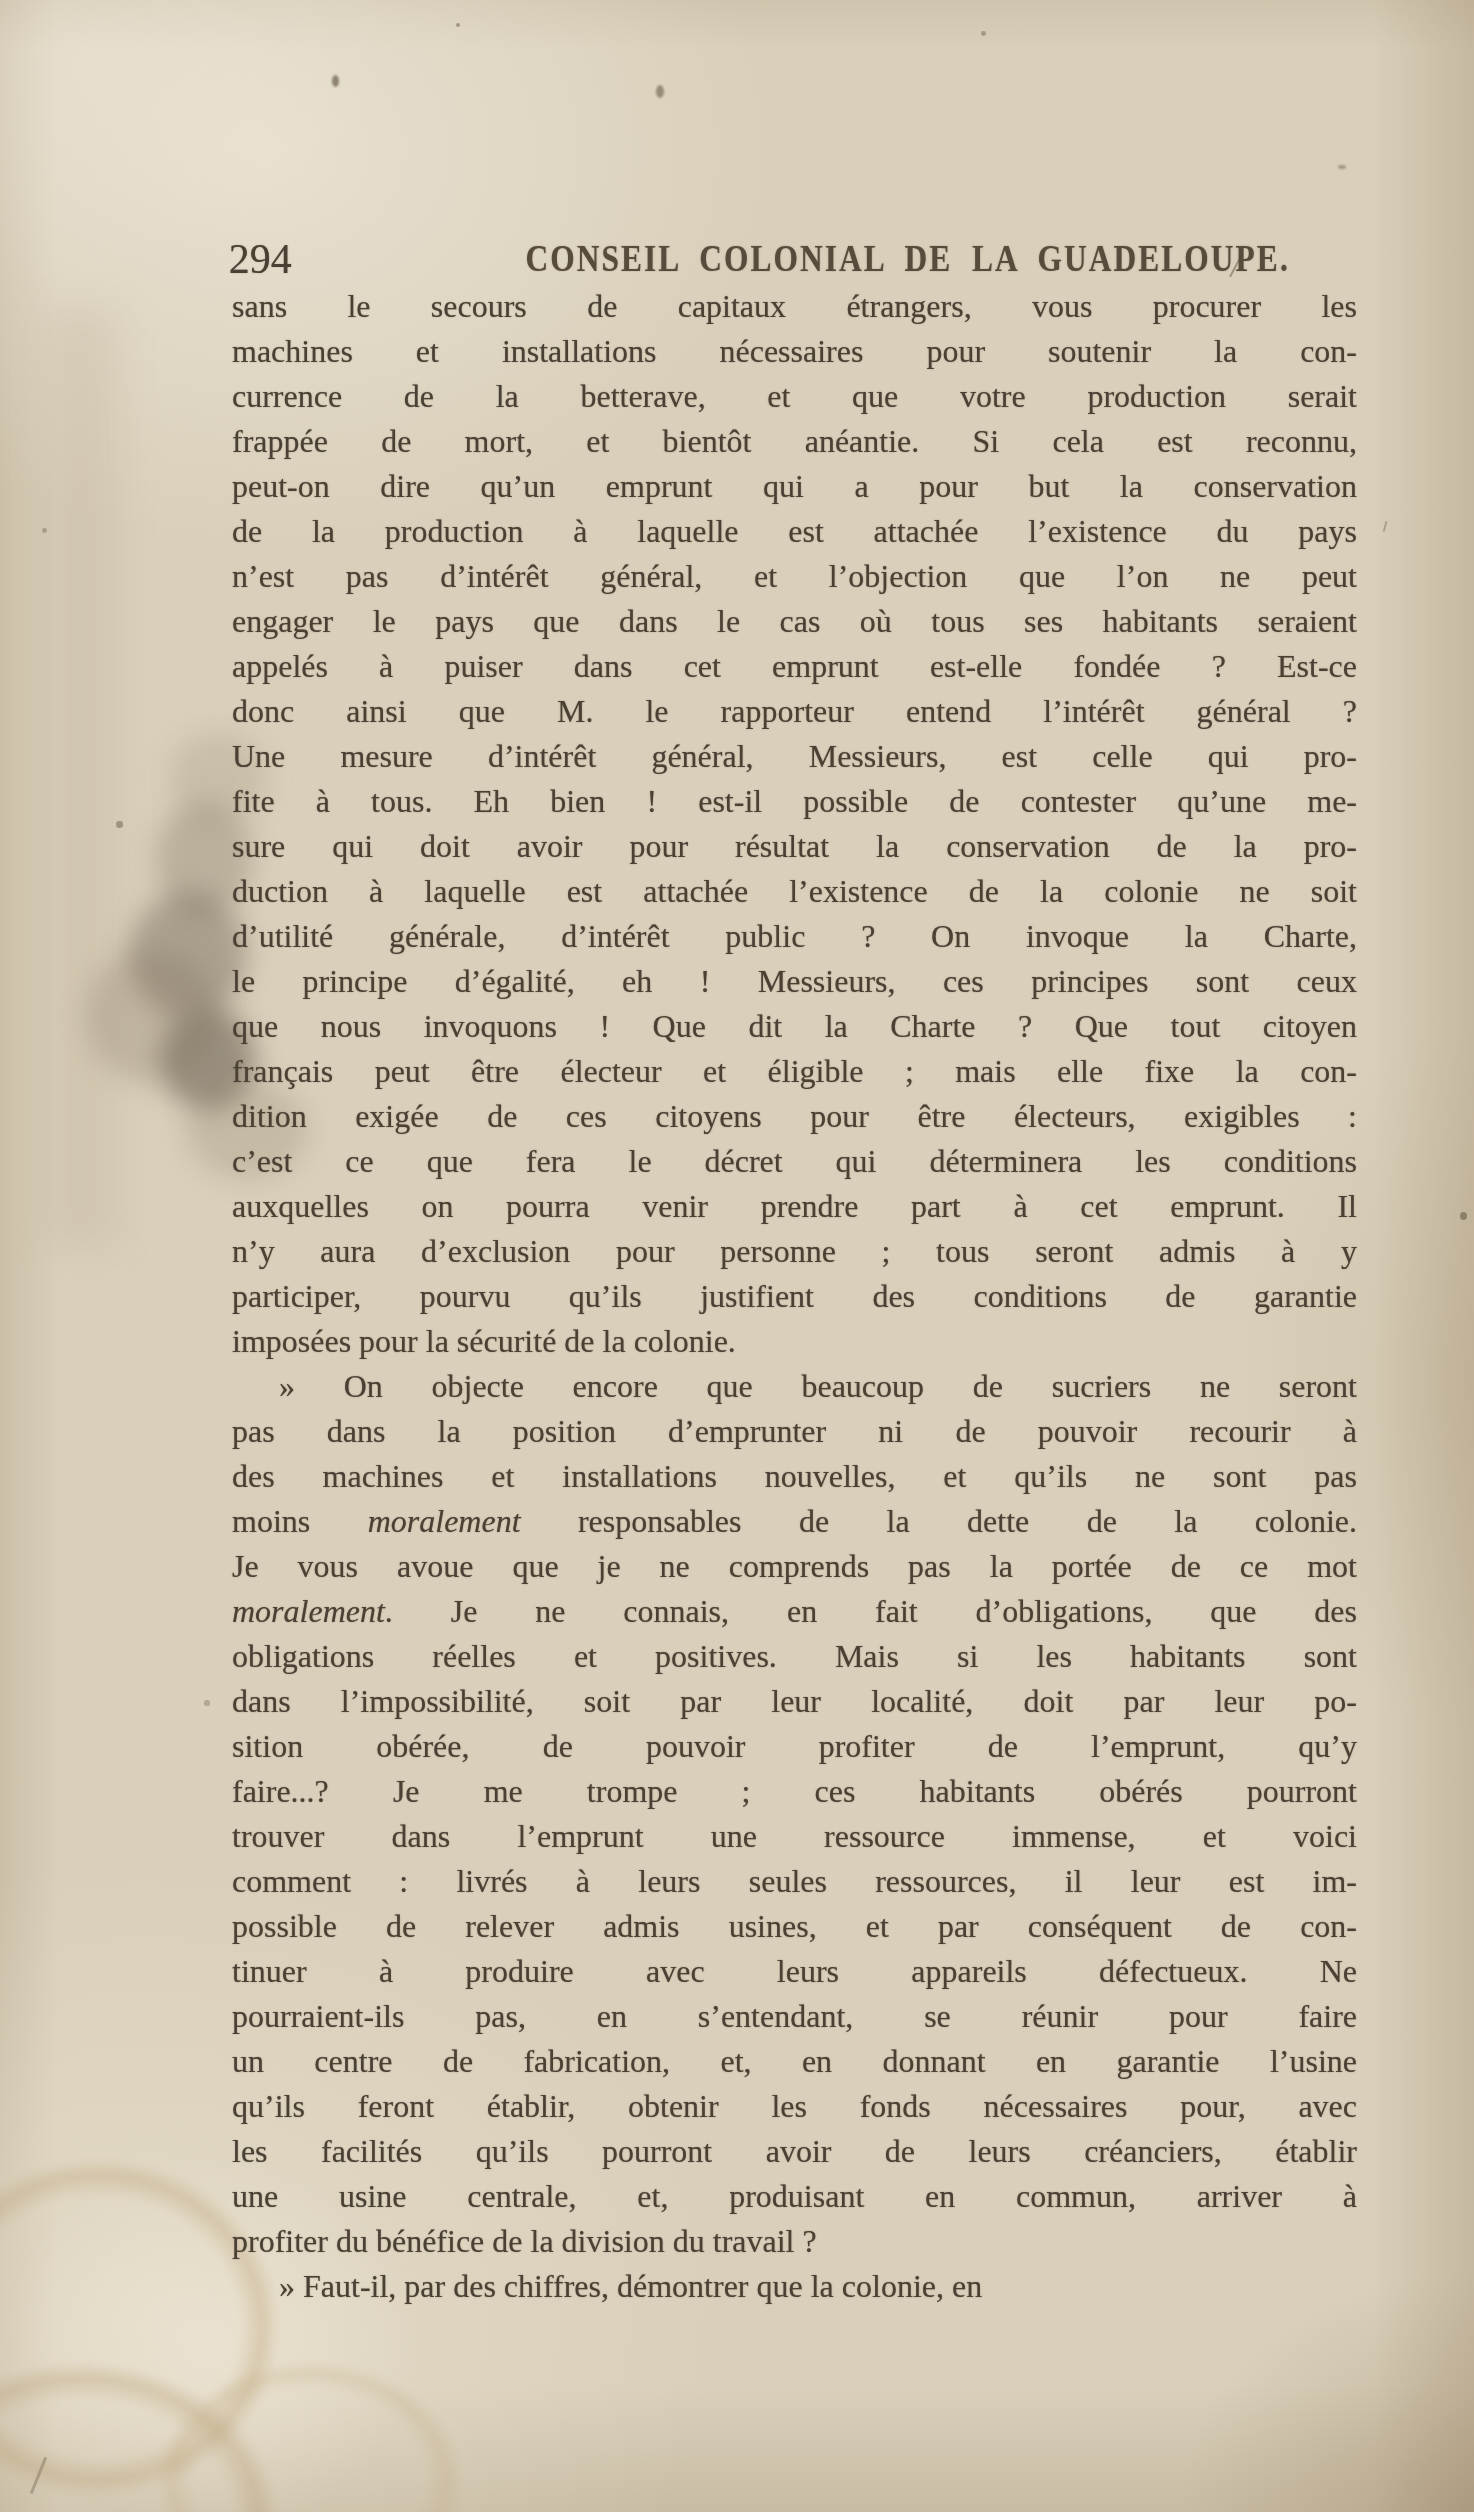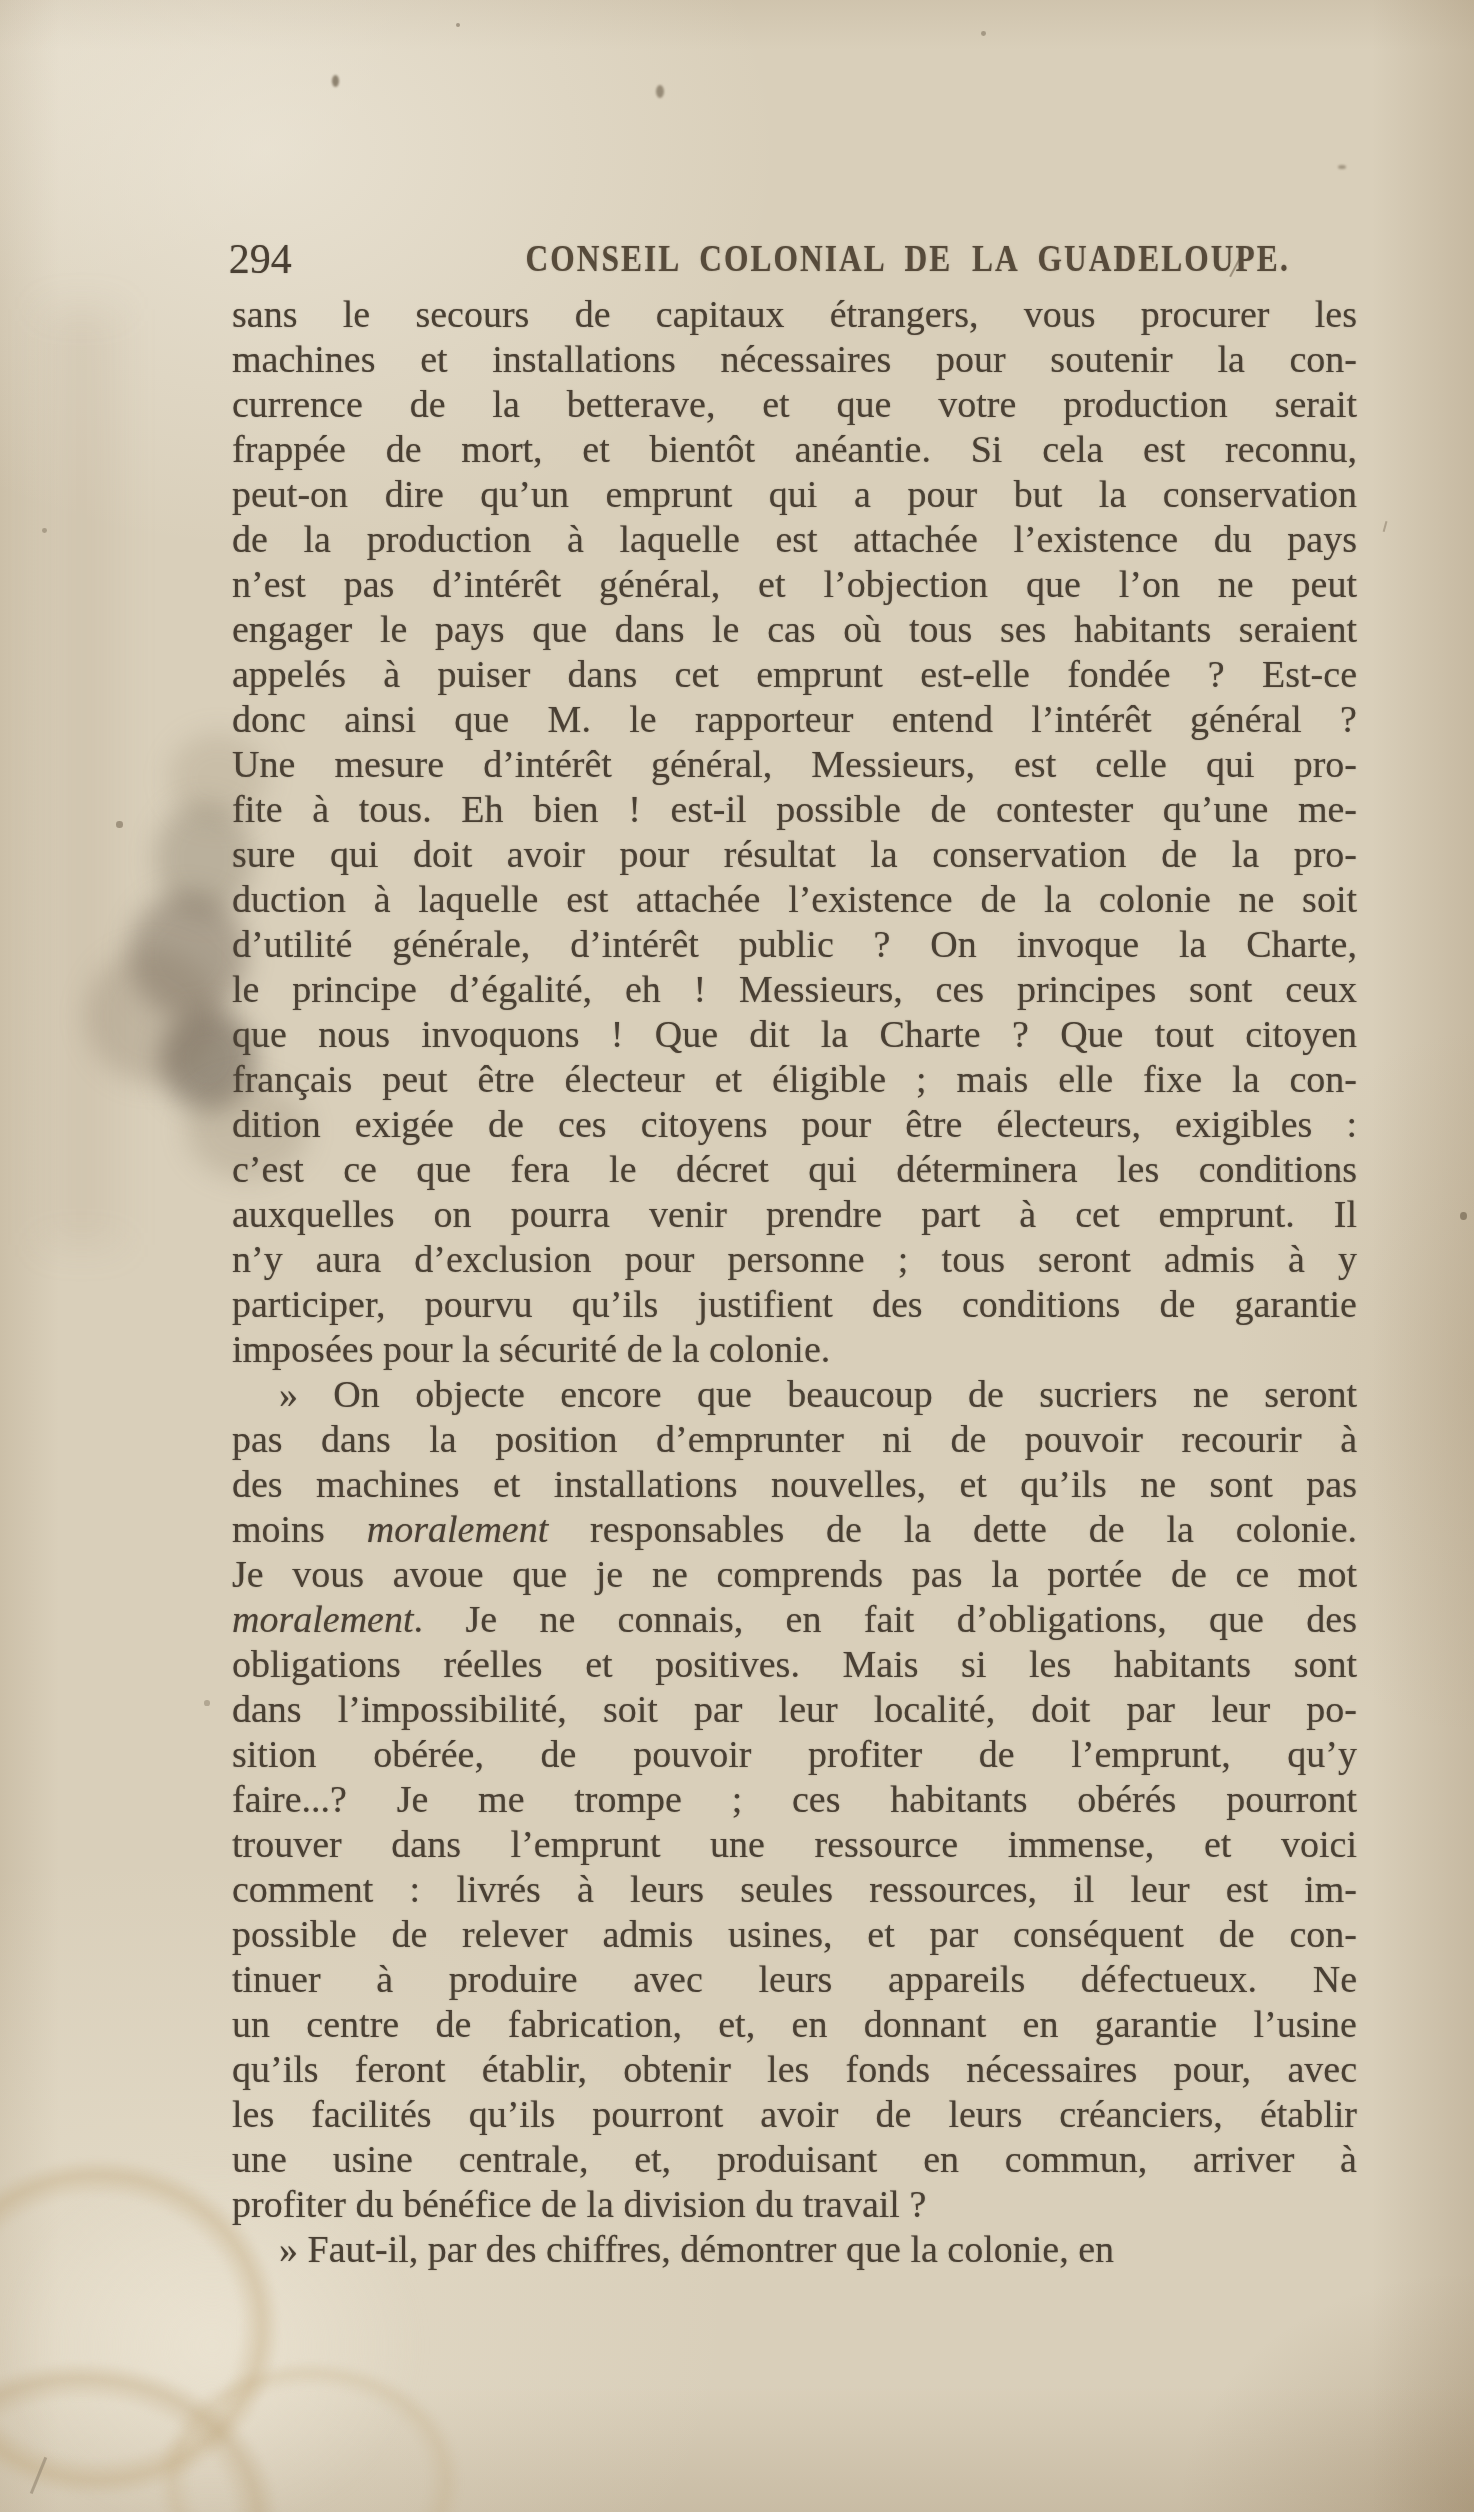--- a/index.html
+++ b/index.html
@@ -36,22 +36,22 @@
   .runtitle span{
     display:inline-block;
     transform:scaleX(.85);transform-origin:center;
     font-size:37px;line-height:1;font-weight:700;
     letter-spacing:2.4px;word-spacing:11.4px;
     color:var(--title-ink);
     text-shadow:0 0 1.6px rgba(87,75,59,.5);
   }
   
   .bodytext{
-    position:absolute;left:232px;top:292px;width:1125px;
-    font-size:38px;line-height:45px;color:var(--ink);
+    position:absolute;left:232px;top:284px;width:1125px;
+    font-size:32px;line-height:45px;color:var(--ink);
     text-shadow:0 0 1.3px rgba(70,60,48,.55);
   }
   .para{margin:0;}
   .line{white-space:normal;text-align:justify;}
   .line.jl{text-align-last:justify;}
   .line.ind{text-indent:47px;}
   .line i{font-style:italic;}
   
   .smudge{position:absolute;border-radius:50%;filter:blur(13px);}
   .sm1{left:155px;top:802px;width:98px;height:114px;background:rgba(108,96,80,.28);}
@@ -158,20 +158,21 @@
         <div class="line jl">Je vous avoue que je ne comprends pas la portée de ce mot</div>
         <div class="line jl"><i>moralement</i>. Je ne connais, en fait d’obligations, que des</div>
         <div class="line jl">obligations réelles et positives. Mais si les habitants sont</div>
         <div class="line jl">dans l’impossibilité, soit par leur localité, doit par leur po-</div>
         <div class="line jl">sition obérée, de pouvoir profiter de l’emprunt, qu’y</div>
         <div class="line jl">faire...? Je me trompe ; ces habitants obérés pourront</div>
         <div class="line jl">trouver dans l’emprunt une ressource immense, et voici</div>
         <div class="line jl">comment : livrés à leurs seules ressources, il leur est im-</div>
         <div class="line jl">possible de relever admis usines, et par conséquent de con-</div>
         <div class="line jl">tinuer à produire avec leurs appareils défectueux. Ne</div>
+        <div class="line jl">pourraient-ils pas, en s’entendant, se réunir pour faire</div>
         <div class="line jl">un centre de fabrication, et, en donnant en garantie l’usine</div>
         <div class="line jl">qu’ils feront établir, obtenir les fonds nécessaires pour, avec</div>
         <div class="line jl">les facilités qu’ils pourront avoir de leurs créanciers, établir</div>
         <div class="line jl">une usine centrale, et, produisant en commun, arriver à</div>
         <div class="line">profiter du bénéfice de la division du travail ?</div>
       </div>
       <div class="para">
         <div class="line ind">» Faut-il, par des chiffres, démontrer que la colonie, en</div>
       </div>
     </div>

